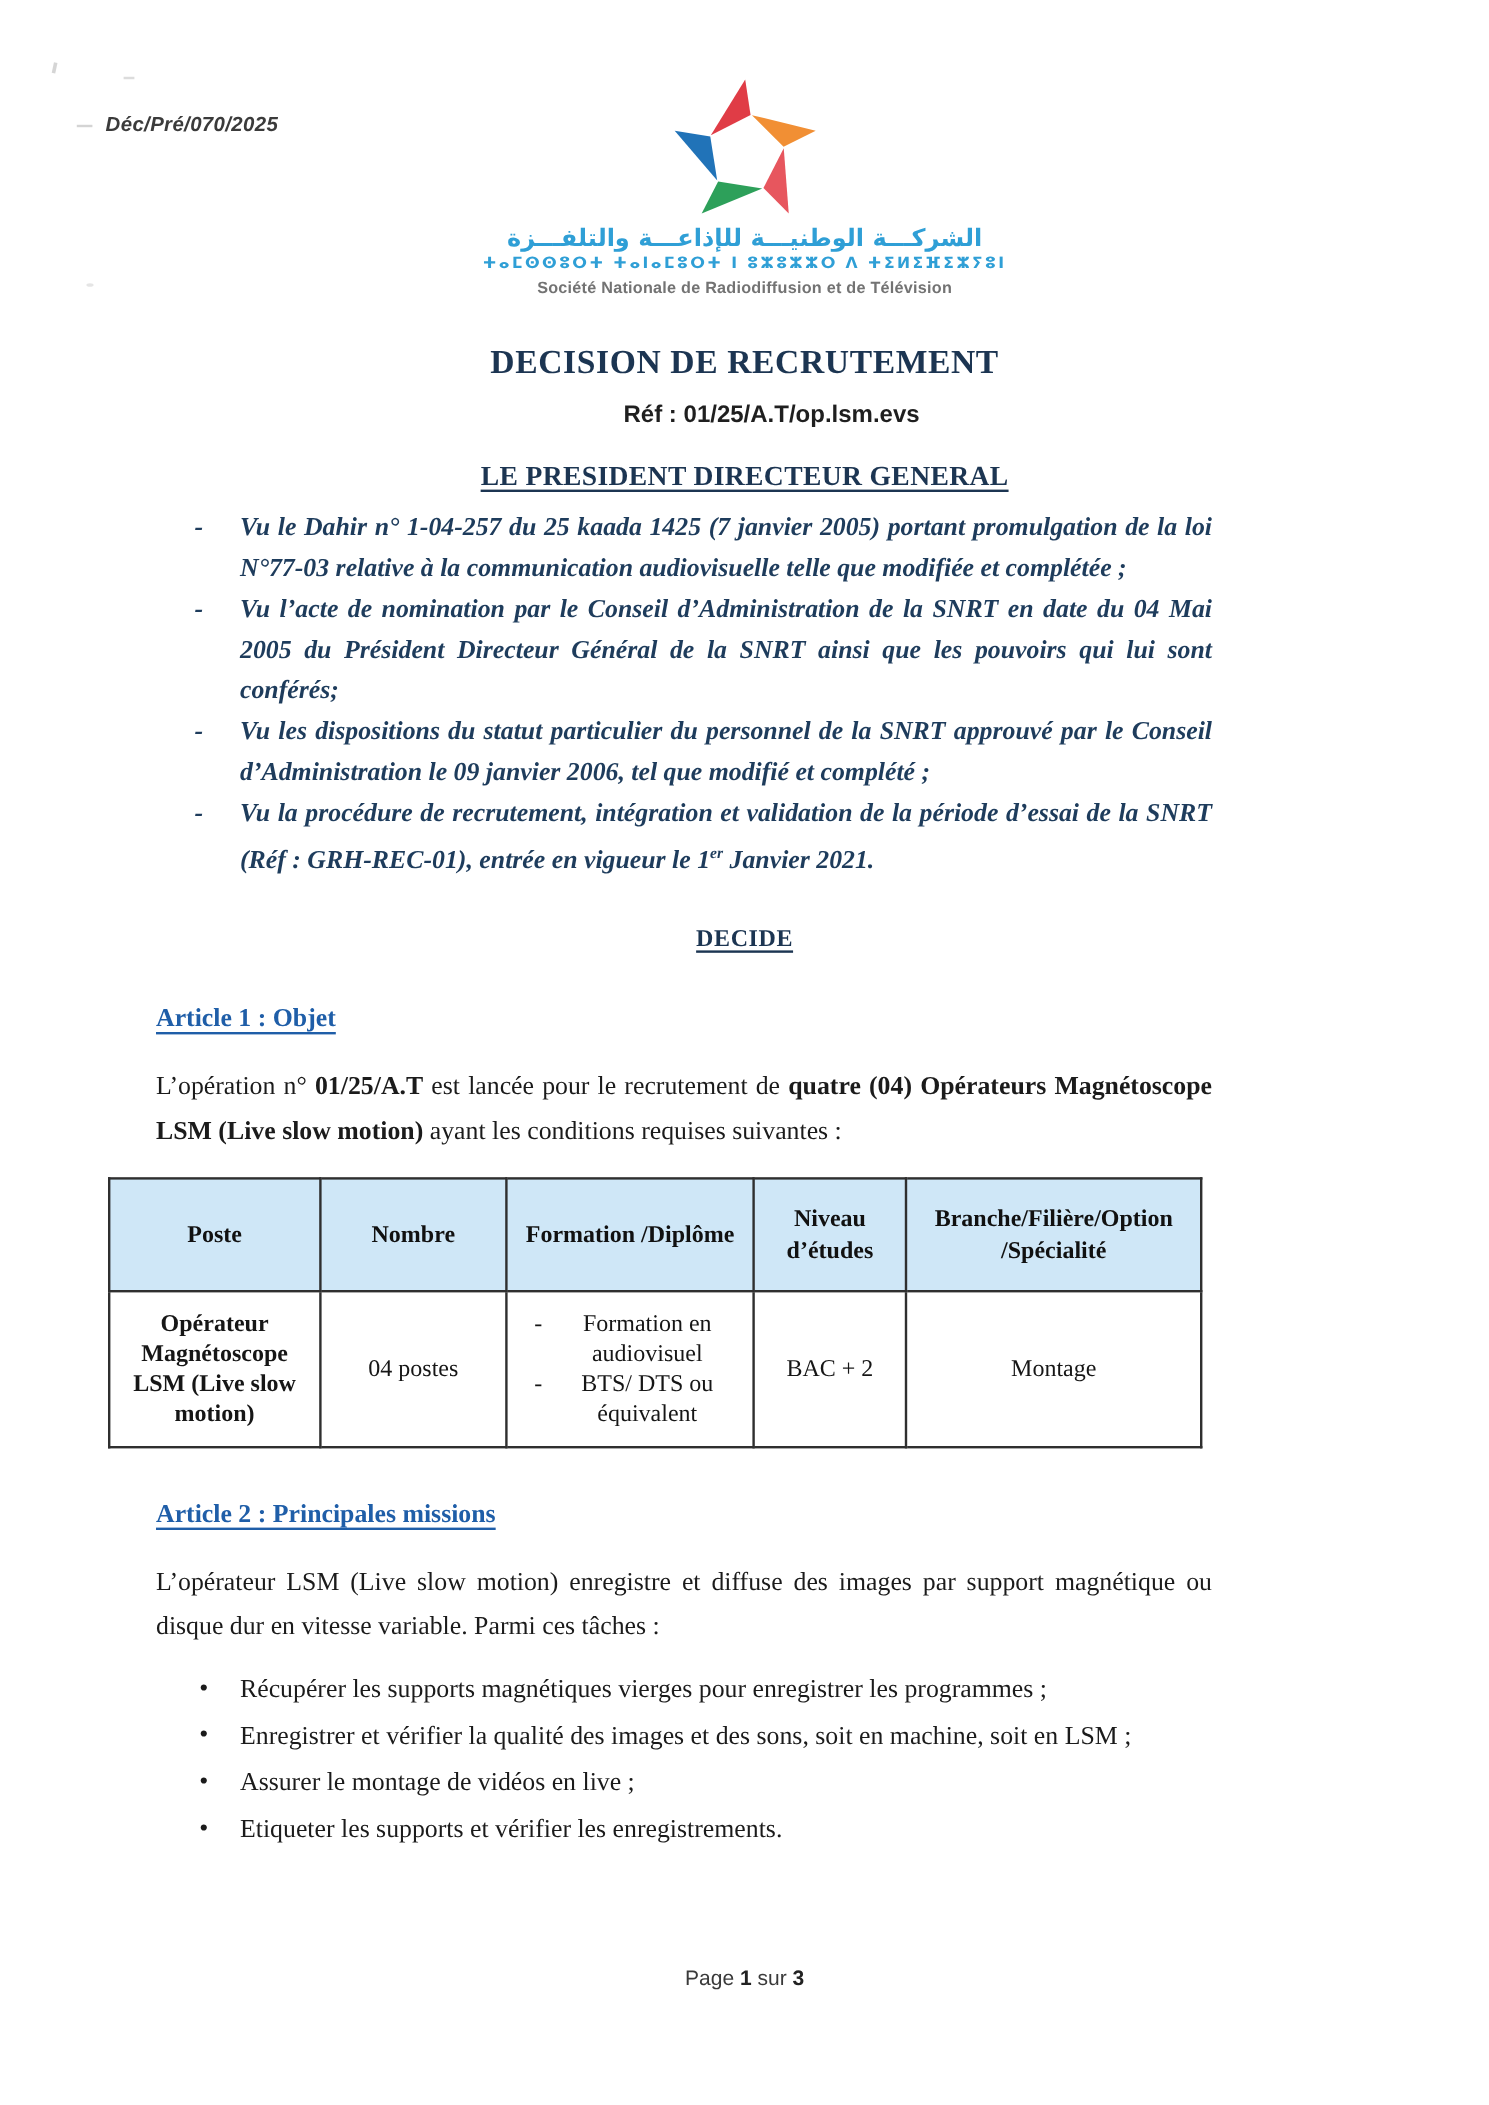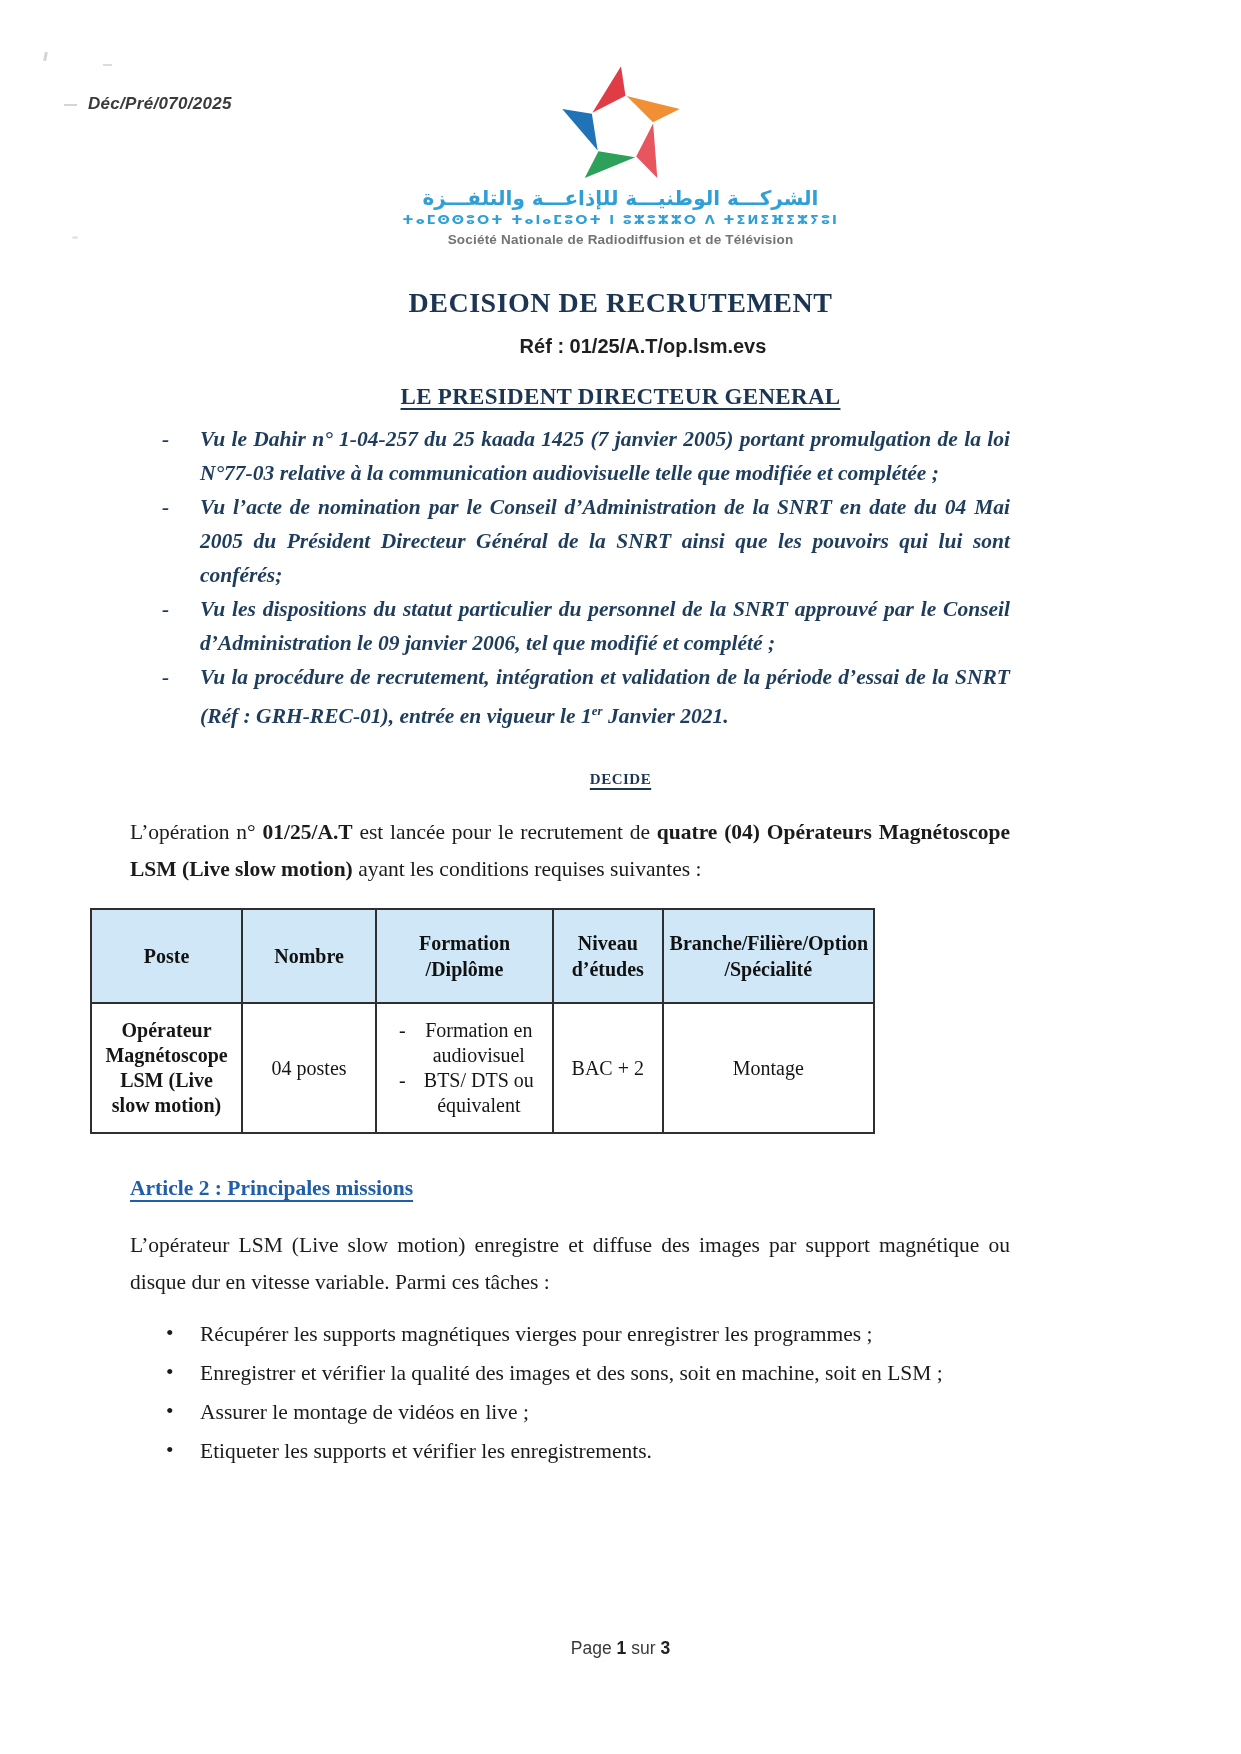--- a/index.html
+++ b/index.html
@@ -48,34 +48,34 @@
 
   .vu-list{list-style:none;margin:12px 0 0;padding:0 231px 0 130px;}
   .vu-list li{
     position:relative;padding-left:70px;font-size:21.5px;font-weight:bold;font-style:italic;
     color:#1e3c5c;line-height:34px;text-align:justify;
   }
   .vu-list .dash{position:absolute;left:32px;top:0;}
   .vu-list sup{font-size:13px;}
 
   .decide-heading{
-    text-align:center;margin:38px 0 0;font-size:15px;font-weight:bold;color:#1c3552;
+    text-align:center;margin:38px 0 0;font-size:20px;font-weight:bold;color:#1c3552;
     text-decoration:underline;text-decoration-thickness:2px;text-underline-offset:4px;letter-spacing:.5px;
   }
   .article-heading{
     margin:42px 231px 0 130px;font-size:21.5px;font-weight:bold;color:#1f5ea8;
     text-decoration:underline;text-decoration-thickness:2px;text-underline-offset:5px;
   }
   .body-par{
     margin:26px 231px 0 130px;font-size:21.5px;line-height:37px;text-align:justify;color:#1b1b1b;
   }
   .body-par .b{font-weight:bold;}
 
   table.recruit-table{
-    margin:20px 0 12px 90px;width:785px;border-collapse:collapse;table-layout:fixed;
+    margin:20px 0 12px 90px;width:912px;border-collapse:collapse;table-layout:fixed;
     font-family:"Liberation Serif","DejaVu Serif",serif;
   }
   .recruit-table th,.recruit-table td{border:2px solid #2f2f2f;vertical-align:middle;}
   .recruit-table th{
     background:#cfe7f7;font-size:20px;font-weight:bold;color:#111;
     padding:20px 6px;text-align:center;white-space:pre-line;line-height:26px;
   }
   .recruit-table td{font-size:20px;text-align:center;padding:14px 8px;line-height:25px;color:#161616;}
   .poste-cell{font-weight:bold;}
   .formation-cell{padding:14px 4px;}
@@ -138,20 +138,21 @@
       <span>Vu les dispositions du statut particulier du personnel de la SNRT approuvé par le Conseil d’Administration le 09 janvier 2006, tel que modifié et complété ;</span>
     </li>
     <li>
       <span class="dash">-</span>
       <span>Vu la procédure de recrutement, intégration et validation de la période d’essai de la SNRT (Réf : GRH-REC-01), entrée en vigueur le 1</span><sup>er</sup><span> Janvier 2021.</span>
     </li>
   </ul>
 
   <h2 class="decide-heading">DECIDE</h2>
 
+  <h3 class="article-heading">Article 1 : Objet</h3>
 
   <p class="body-par"><span>L’opération n° </span><span class="b">01/25/A.T</span><span> est lancée pour le recrutement de </span><span class="b">quatre (04) Opérateurs Magnétoscope LSM (Live slow motion)</span><span> ayant les conditions requises suivantes :</span></p>
 
   <table class="recruit-table">
     <colgroup>
       <col style="width:19.3%">
         <col style="width:17.1%">
         <col style="width:22.6%">
         <col style="width:14%">
         <col style="width:27%">

